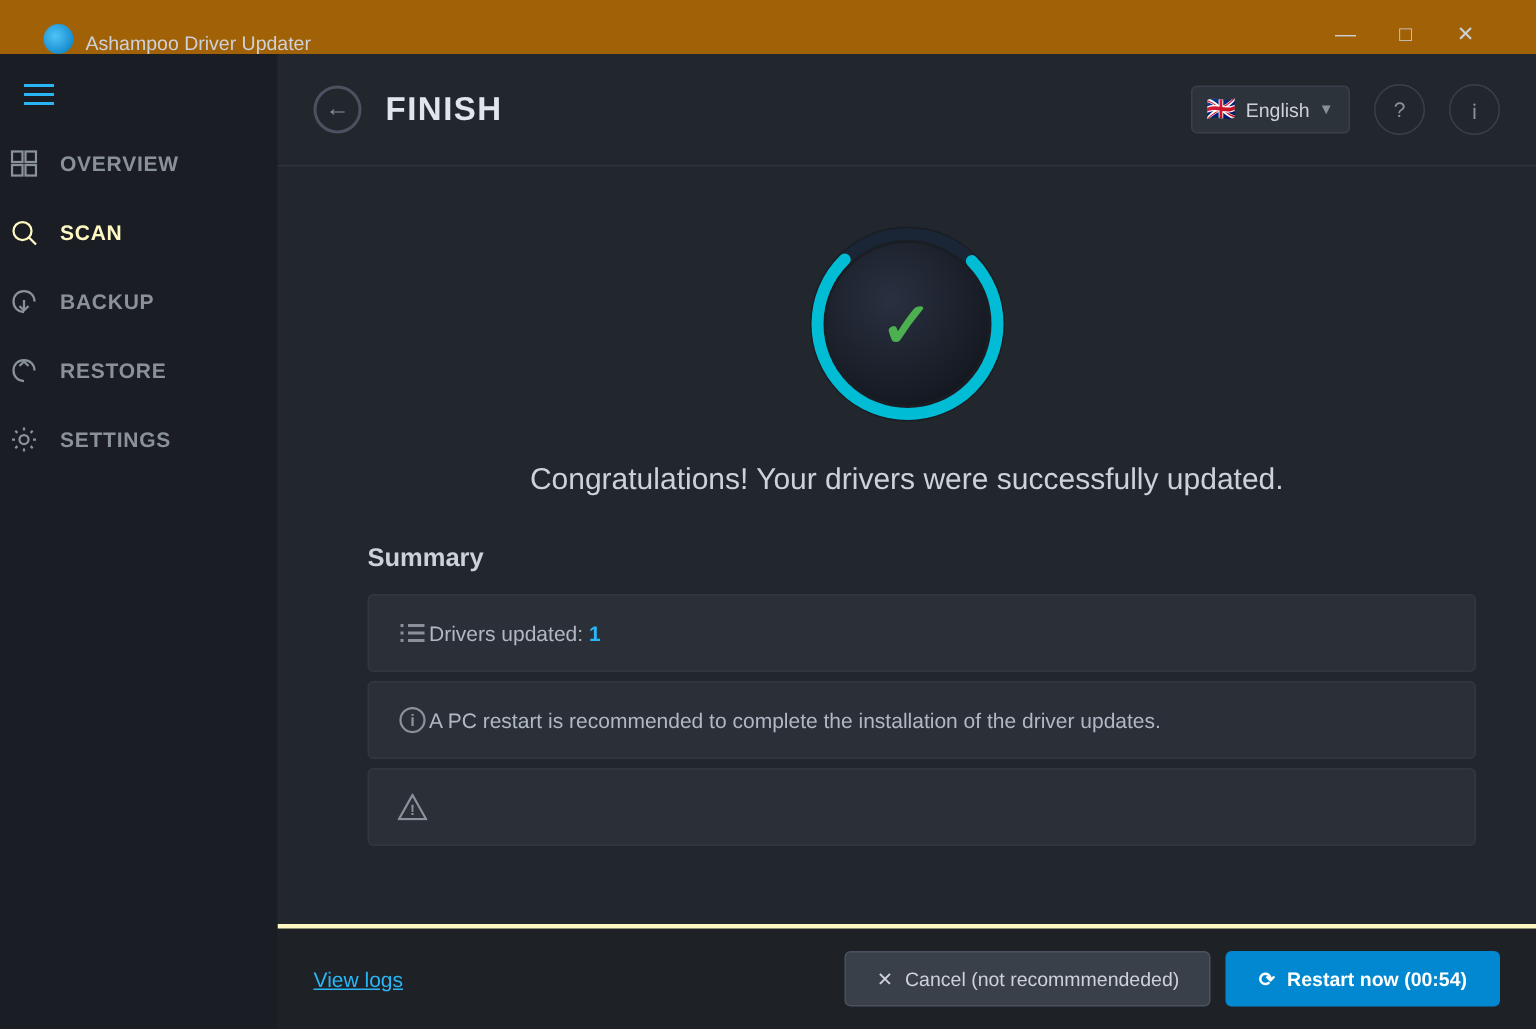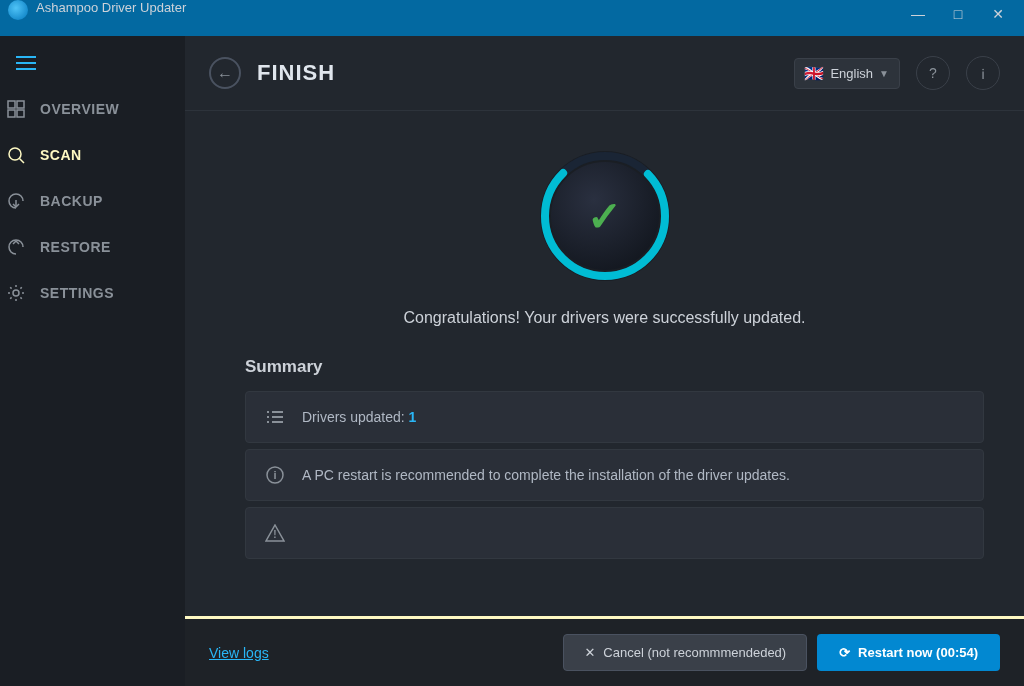--- a/index.html
+++ b/index.html
@@ -9,25 +9,25 @@
       background: #1e2227;
       font-family: 'Segoe UI', Arial, sans-serif;
       color: #cdd2d9;
       overflow: hidden;
       display: flex;
       flex-direction: column;
     }
 
     
     .titlebar {
-      background: #0369a1;
+      background: #a16207;
       height: 36px;
       display: flex;
-      align-items: flex-start;
-      padding: 0 8px;
+      align-items: flex-end;
+      padding: 0 29px;
       flex-shrink: 0;
       user-select: none;
     }
     .titlebar-icon {
       width: 20px;
       height: 20px;
       margin-right: 8px;
       border-radius: 50%;
       background: radial-gradient(circle at 40% 40%, #4fc3f7, #0277bd);
       flex-shrink: 0;
@@ -220,21 +220,21 @@
       align-items: center;
       justify-content: center;
       z-index: 1;
     }
     .checkmark {
       color: #4caf50;
       font-size: 42px;
       font-weight: bold;
     }
     .success-text {
-      font-size: 16px;
+      font-size: 20px;
       color: #cdd2d9;
       text-align: right;
     }
 
     
     .summary-section {
       padding-bottom: 20px;
       margin-left: 20px;
     }
     .summary-title {
@@ -243,21 +243,21 @@
       color: #cdd2d9;
       margin-bottom: 14px;
     }
     .summary-row {
       background: #2a2f38;
       border: 1px solid #323840;
       border-radius: 4px;
       padding: 14px 18px;
       display: flex;
       align-items: center;
-      gap: 16px;
+      gap: 0;
       margin-bottom: 6px;
       font-size: 14px;
       color: #b0b8c4;
     }
     .summary-row-icon {
       width: 22px;
       height: 22px;
       display: flex;
       align-items: center;
       justify-content: center;

